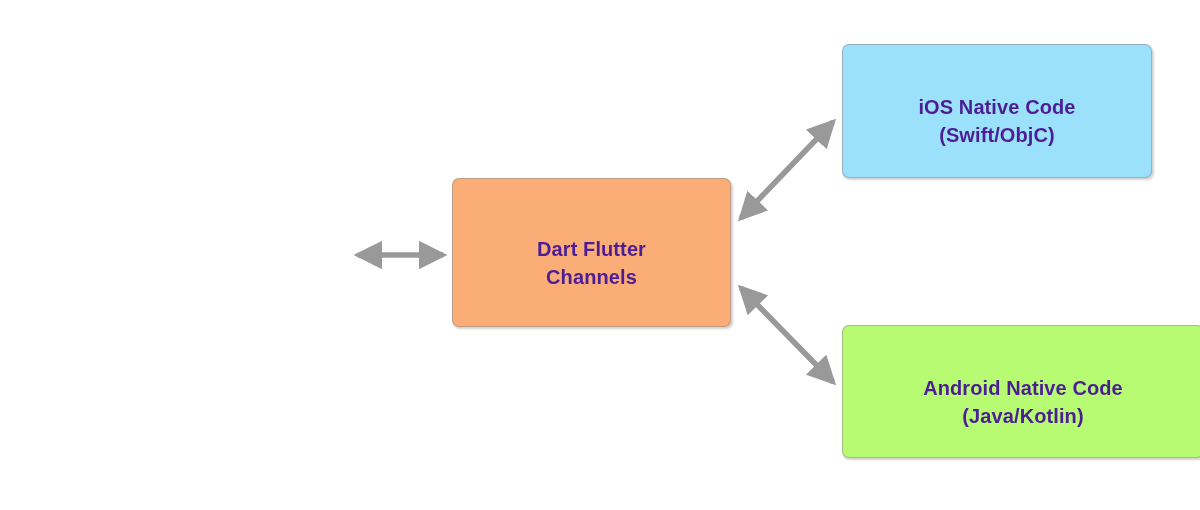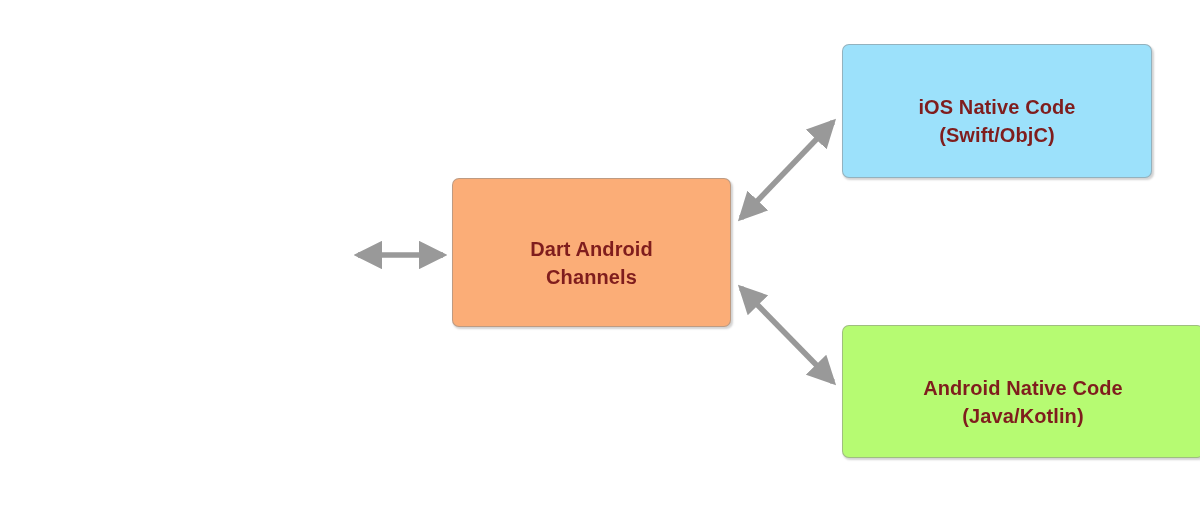--- a/index.html
+++ b/index.html
@@ -30,21 +30,21 @@
     display: flex;
     align-items: center;
     justify-content: center;
     text-align: center;
     border-radius: 7px;
     border: 1px solid rgba(140,140,140,0.55);
     box-shadow: 1.5px 2px 2px rgba(120,120,120,0.33);
     z-index: 2;
   }
   .node-label {
-    color: #7f1d1d;
+    color: #4c1d95;
     font-weight: bold;
     font-size: 20px;
     line-height: 28px;
     letter-spacing: 0.1px;
     white-space: pre-line;
     padding: 0 10px;
     margin-top: 20px;
   }
 </style>
 </head>
@@ -64,21 +64,21 @@
 
     <line x1="358" y1="255" x2="443" y2="255" stroke="#999999" stroke-width="5.5" marker-start="url(#arrow-start)" marker-end="url(#arrow-end)"></line>
 
     <line x1="741" y1="218" x2="833" y2="122" stroke="#999999" stroke-width="5.5" marker-start="url(#arrow-start)" marker-end="url(#arrow-end)"></line>
 
     <line x1="741" y1="288" x2="833" y2="382" stroke="#999999" stroke-width="5.5" marker-start="url(#arrow-start)" marker-end="url(#arrow-end)"></line>
   </svg>
 
 
   <div class="node" style="left:452px; top:178px; width:279px; height:149px; background:#fbad77;">
-    <span class="node-label">Dart Android
+    <span class="node-label">Dart Flutter
 Channels</span>
   </div>
 
   <div class="node" style="left:842px; top:44px; width:310px; height:134px; background:#9ce1fb;">
     <span class="node-label">iOS Native Code
 (Swift/ObjC)</span>
   </div>
 
   <div class="node" style="left:842px; top:325px; width:362px; height:133px; background:#b6fb72;">
     <span class="node-label">Android Native Code

